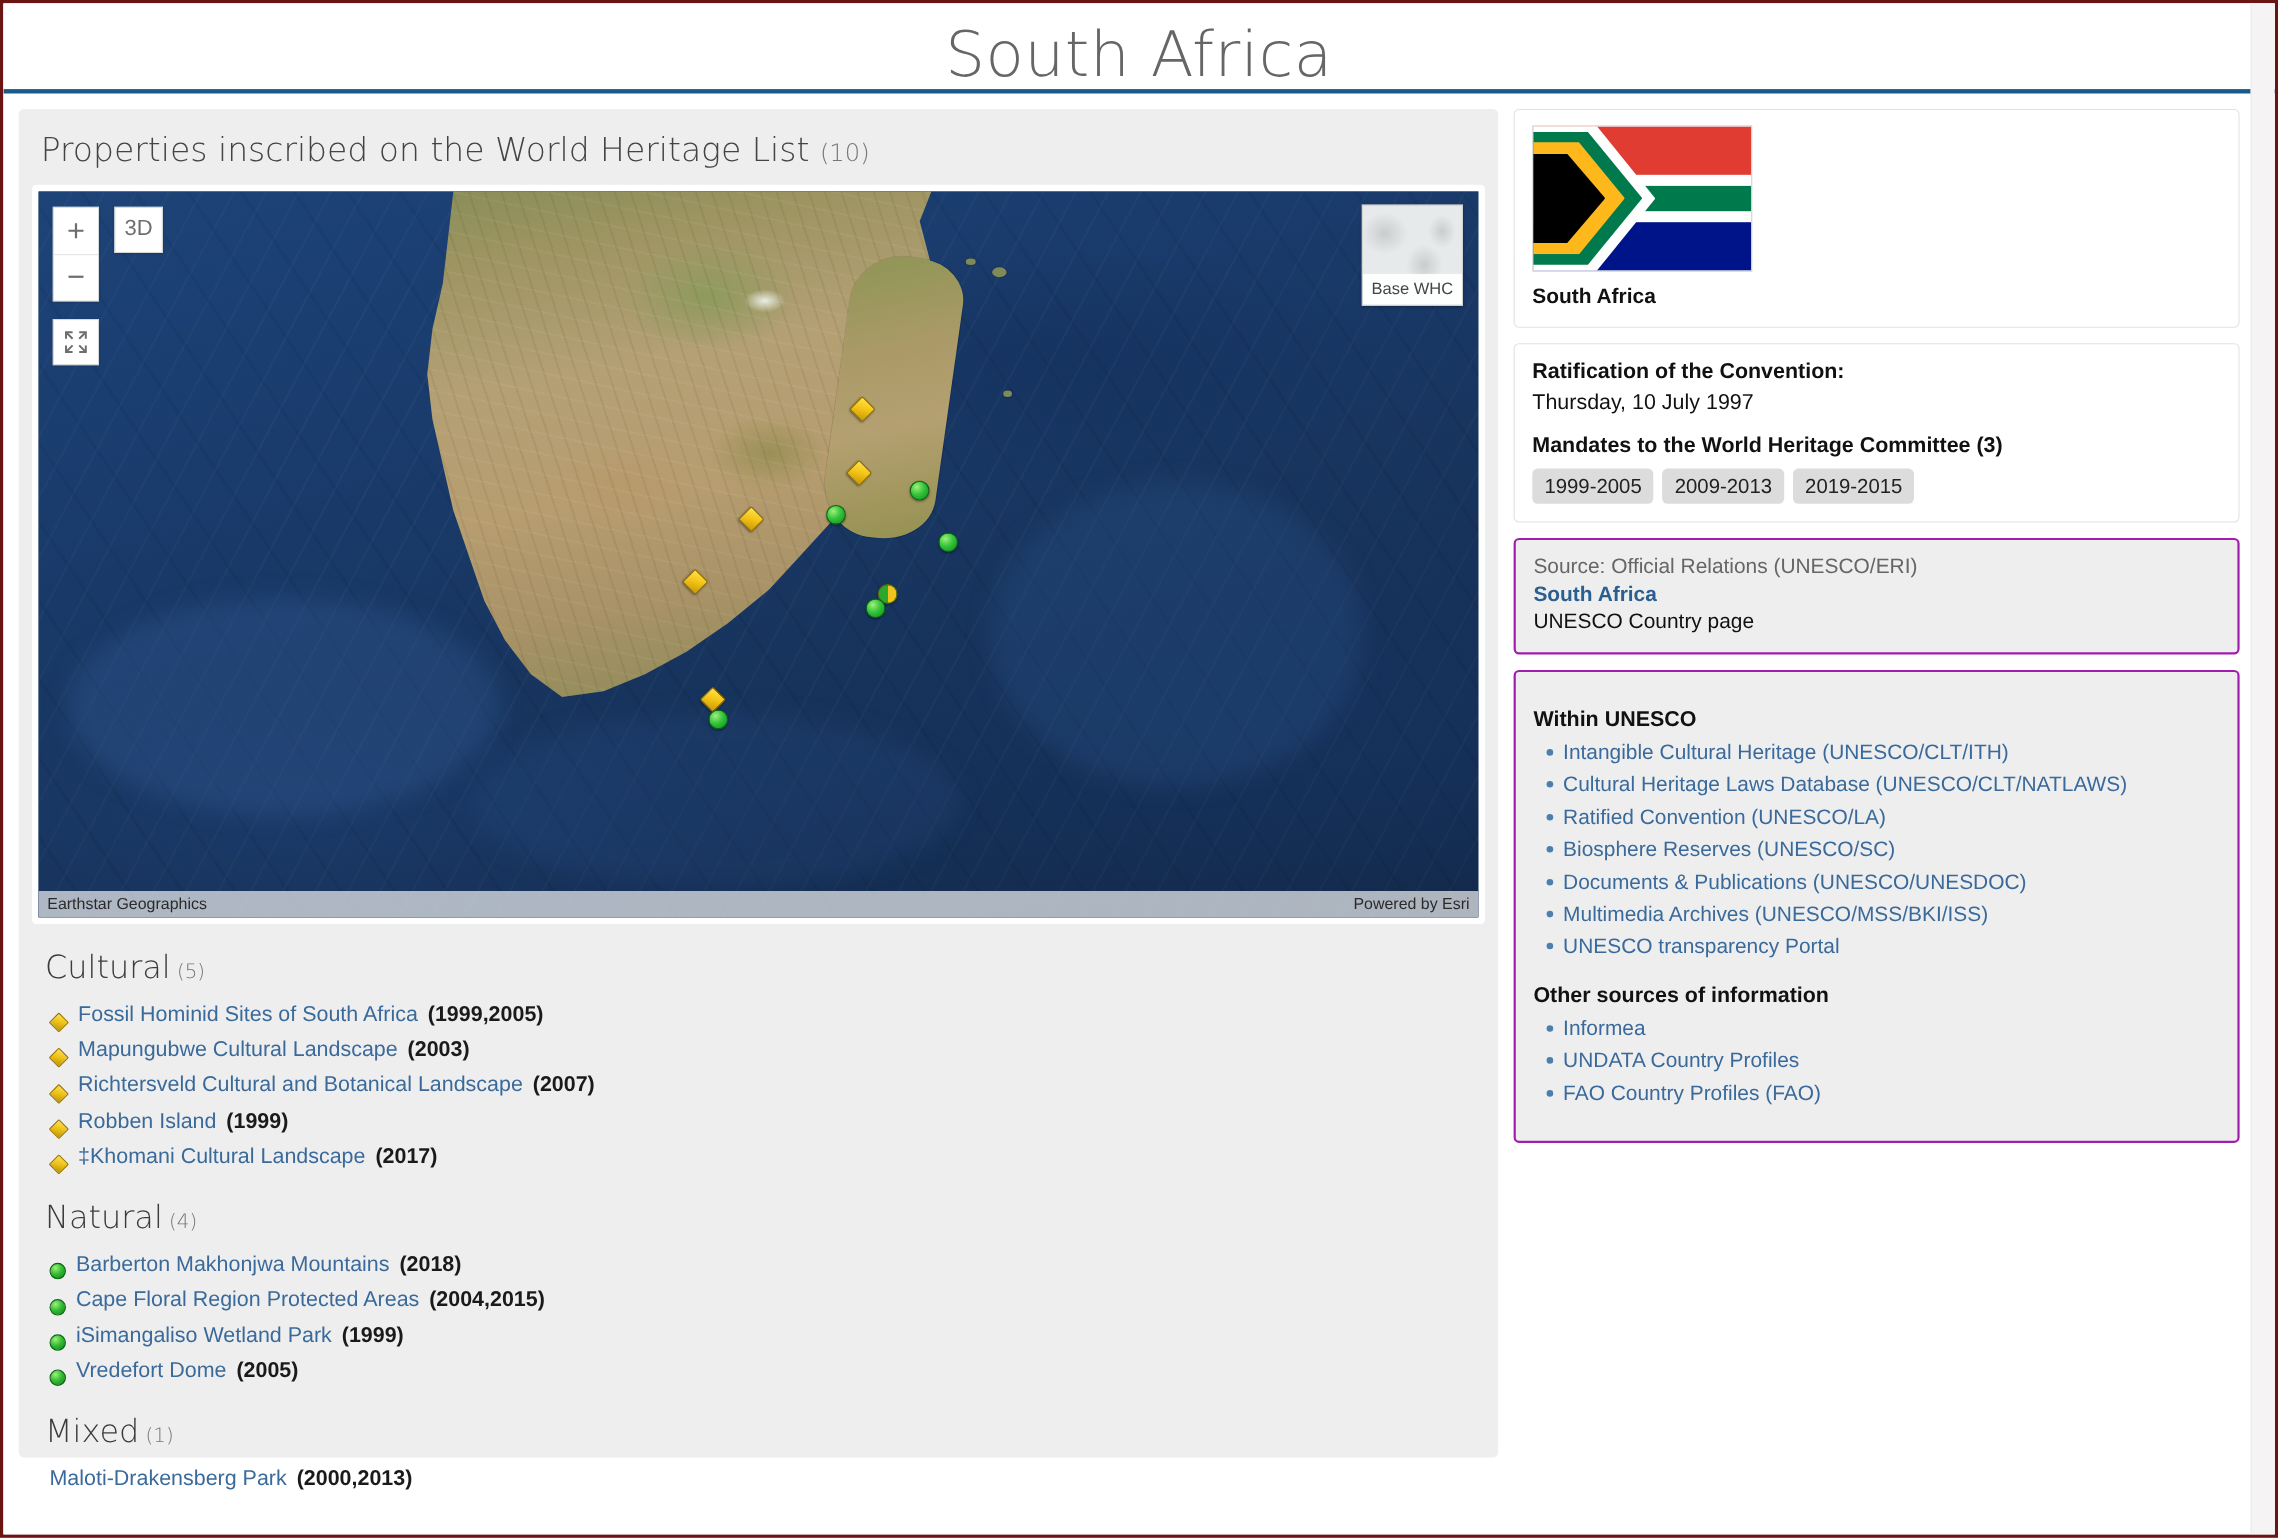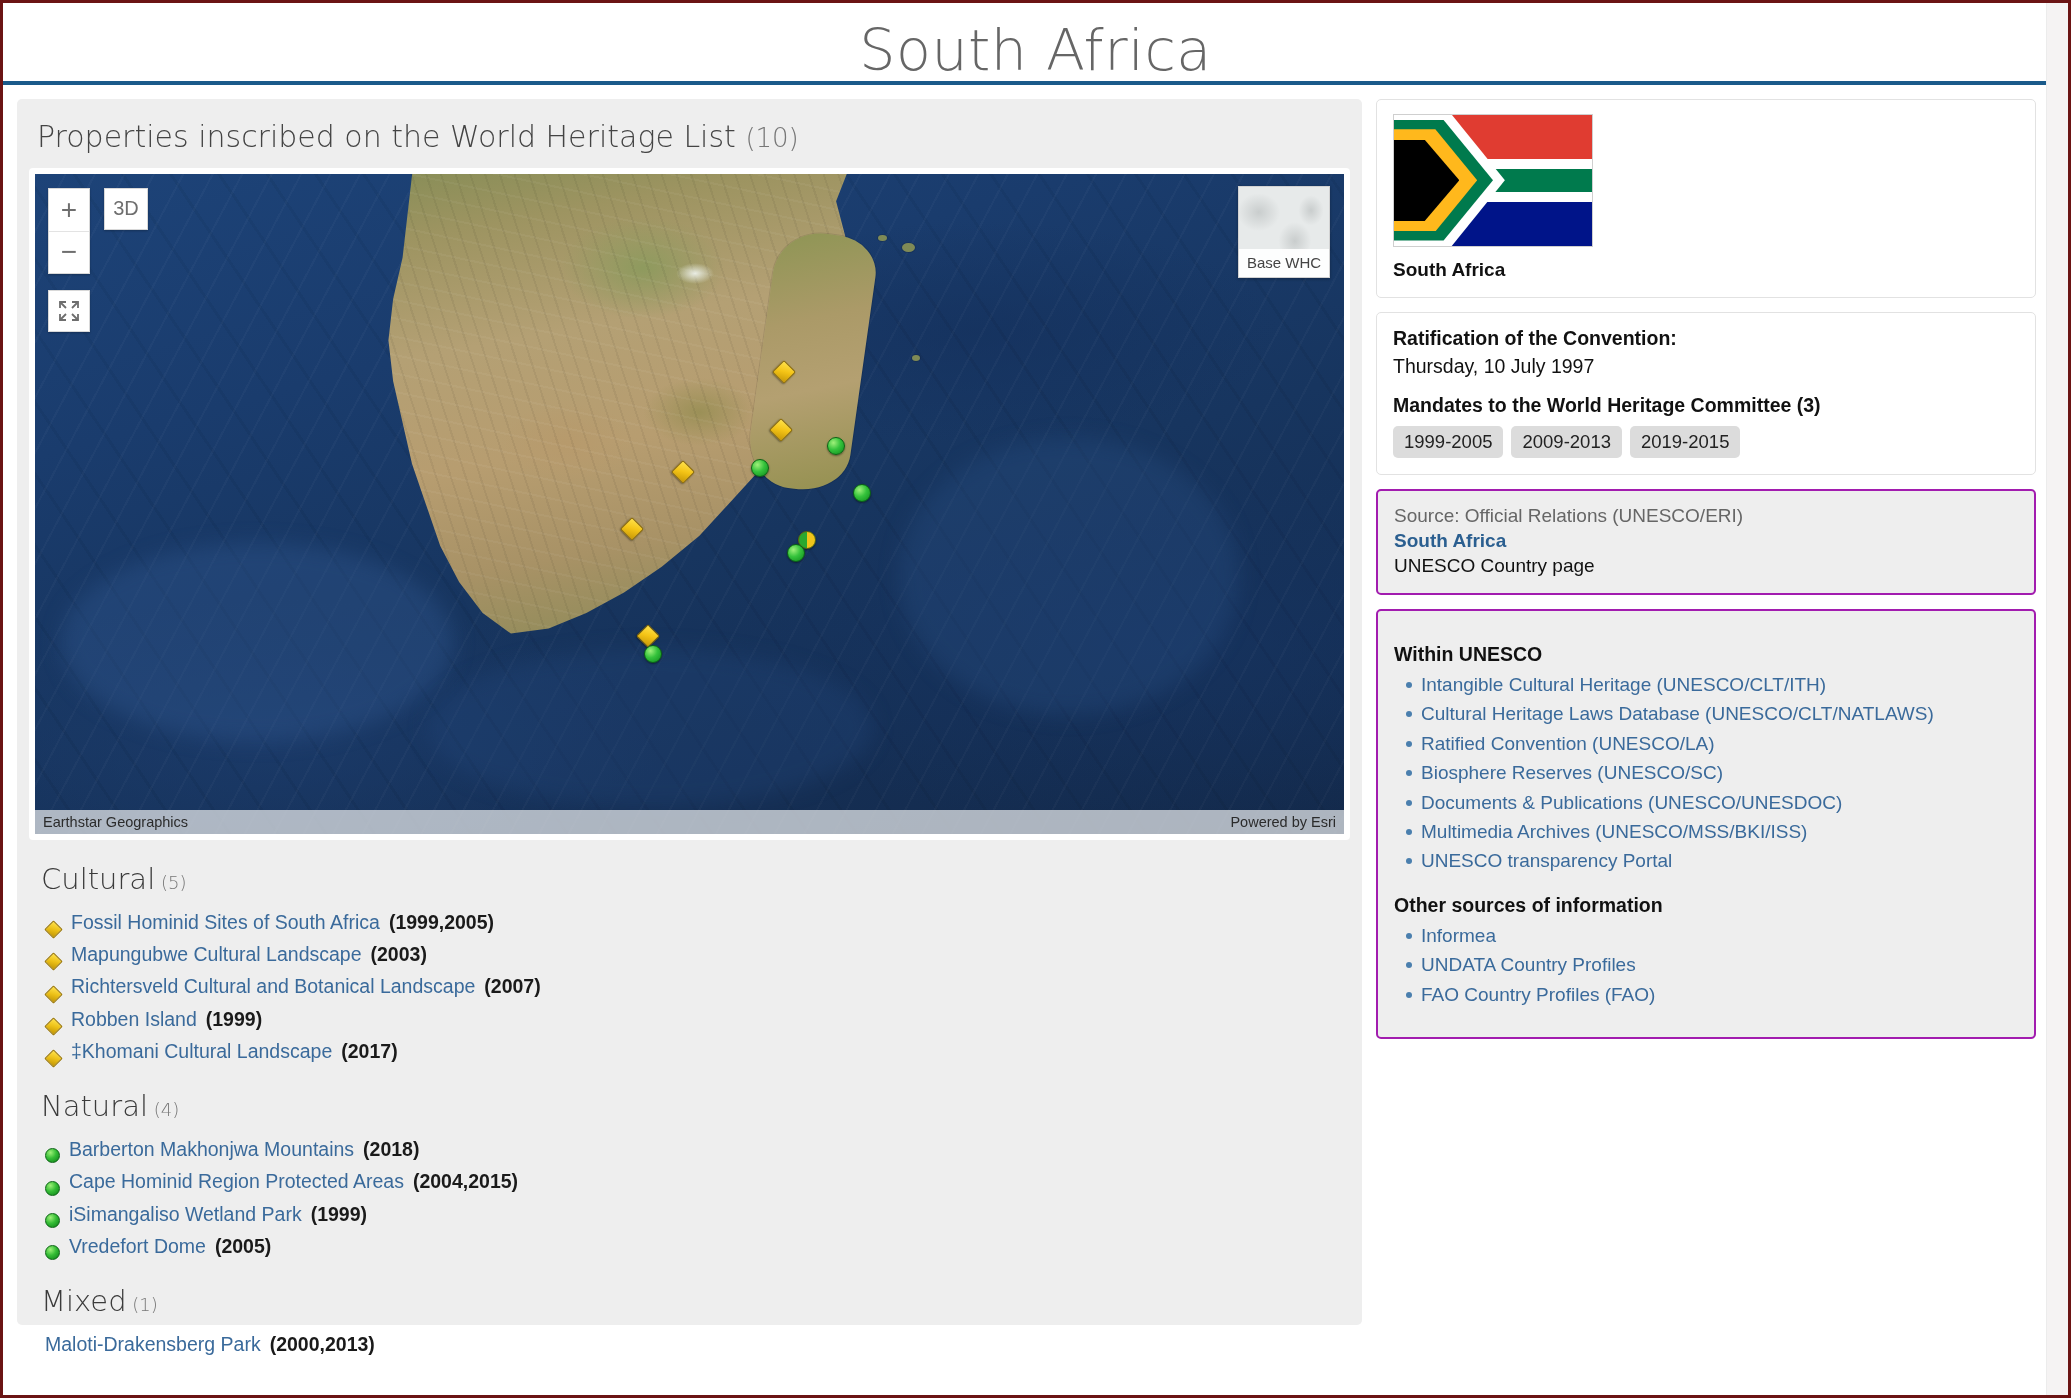--- a/index.html
+++ b/index.html
@@ -87,21 +87,21 @@
     height: 100%;
   }
   .section-title {
     font-family: "DejaVu Sans", sans-serif;
     font-weight: 300;
     font-size: 30px;
     color: #444;
     margin: 8px 0 14px 8px;
   }
   .section-title .count {
-    font-size: 26px;
+    font-size: 22px;
     color: #777;
   }
   
   .map-card {
     background: #ffffff;
     border-radius: 4px;
     padding: 6px;
   }
   .map {
     position: relative;
@@ -505,21 +505,21 @@
           </ul>
           <div class="cat-head"><span>Natural</span><span class="count"> (4)</span></div>
           <ul class="site-list">
             <li class="site-row">
               <span class="ico ico-natural"></span>
               <a class="site-link">Barberton Makhonjwa Mountains</a>
               <span class="site-year">(2018)</span>
             </li>
             <li class="site-row">
               <span class="ico ico-natural"></span>
-              <a class="site-link">Cape Hominid Region Protected Areas</a>
+              <a class="site-link">Cape Floral Region Protected Areas</a>
               <span class="site-year">(2004,2015)</span>
             </li>
             <li class="site-row">
               <span class="ico ico-natural"></span>
               <a class="site-link">iSimangaliso Wetland Park</a>
               <span class="site-year">(1999)</span>
             </li>
             <li class="site-row">
               <span class="ico ico-natural"></span>
               <a class="site-link">Vredefort Dome</a>

